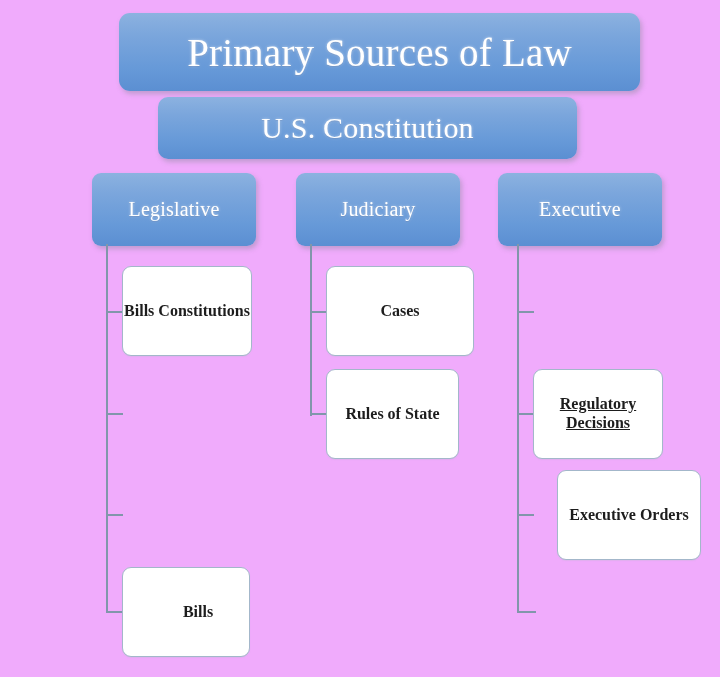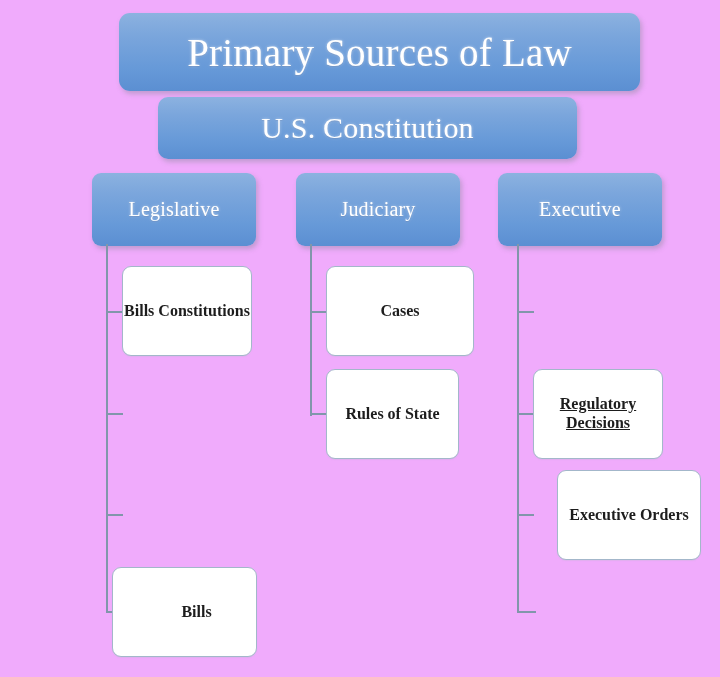--- a/index.html
+++ b/index.html
@@ -110,21 +110,21 @@
   <div class="trunk" style="left:106px; top:244px; height:369px;"></div>
 
   <div class="stub" style="left:106px; top:311px; width:17px;"></div>
   <div class="leaf" style="left:122px; top:266px; width:130px; height:90px;">Bills Constitutions</div>
 
   <div class="stub" style="left:106px; top:413px; width:17px;"></div>
 
   <div class="stub" style="left:106px; top:514px; width:17px;"></div>
 
   <div class="stub" style="left:106px; top:611px; width:17px;"></div>
-  <div class="leaf" style="left:112px; top:567px; width:145px; height:90px;padding-left:24px;">Bills</div>
+  <div class="leaf" style="left:122px; top:567px; width:128px; height:90px;padding-left:24px;">Bills</div>
 
   <div class="trunk" style="left:310px; top:244px; height:172px;"></div>
 
   <div class="stub" style="left:310px; top:311px; width:17px;"></div>
   <div class="leaf" style="left:326px; top:266px; width:148px; height:90px;">Cases</div>
 
   <div class="stub" style="left:310px; top:413px; width:17px;"></div>
   <div class="leaf" style="left:326px; top:369px; width:133px; height:90px;">Rules of State</div>
 
   <div class="trunk" style="left:517px; top:244px; height:369px;"></div>

